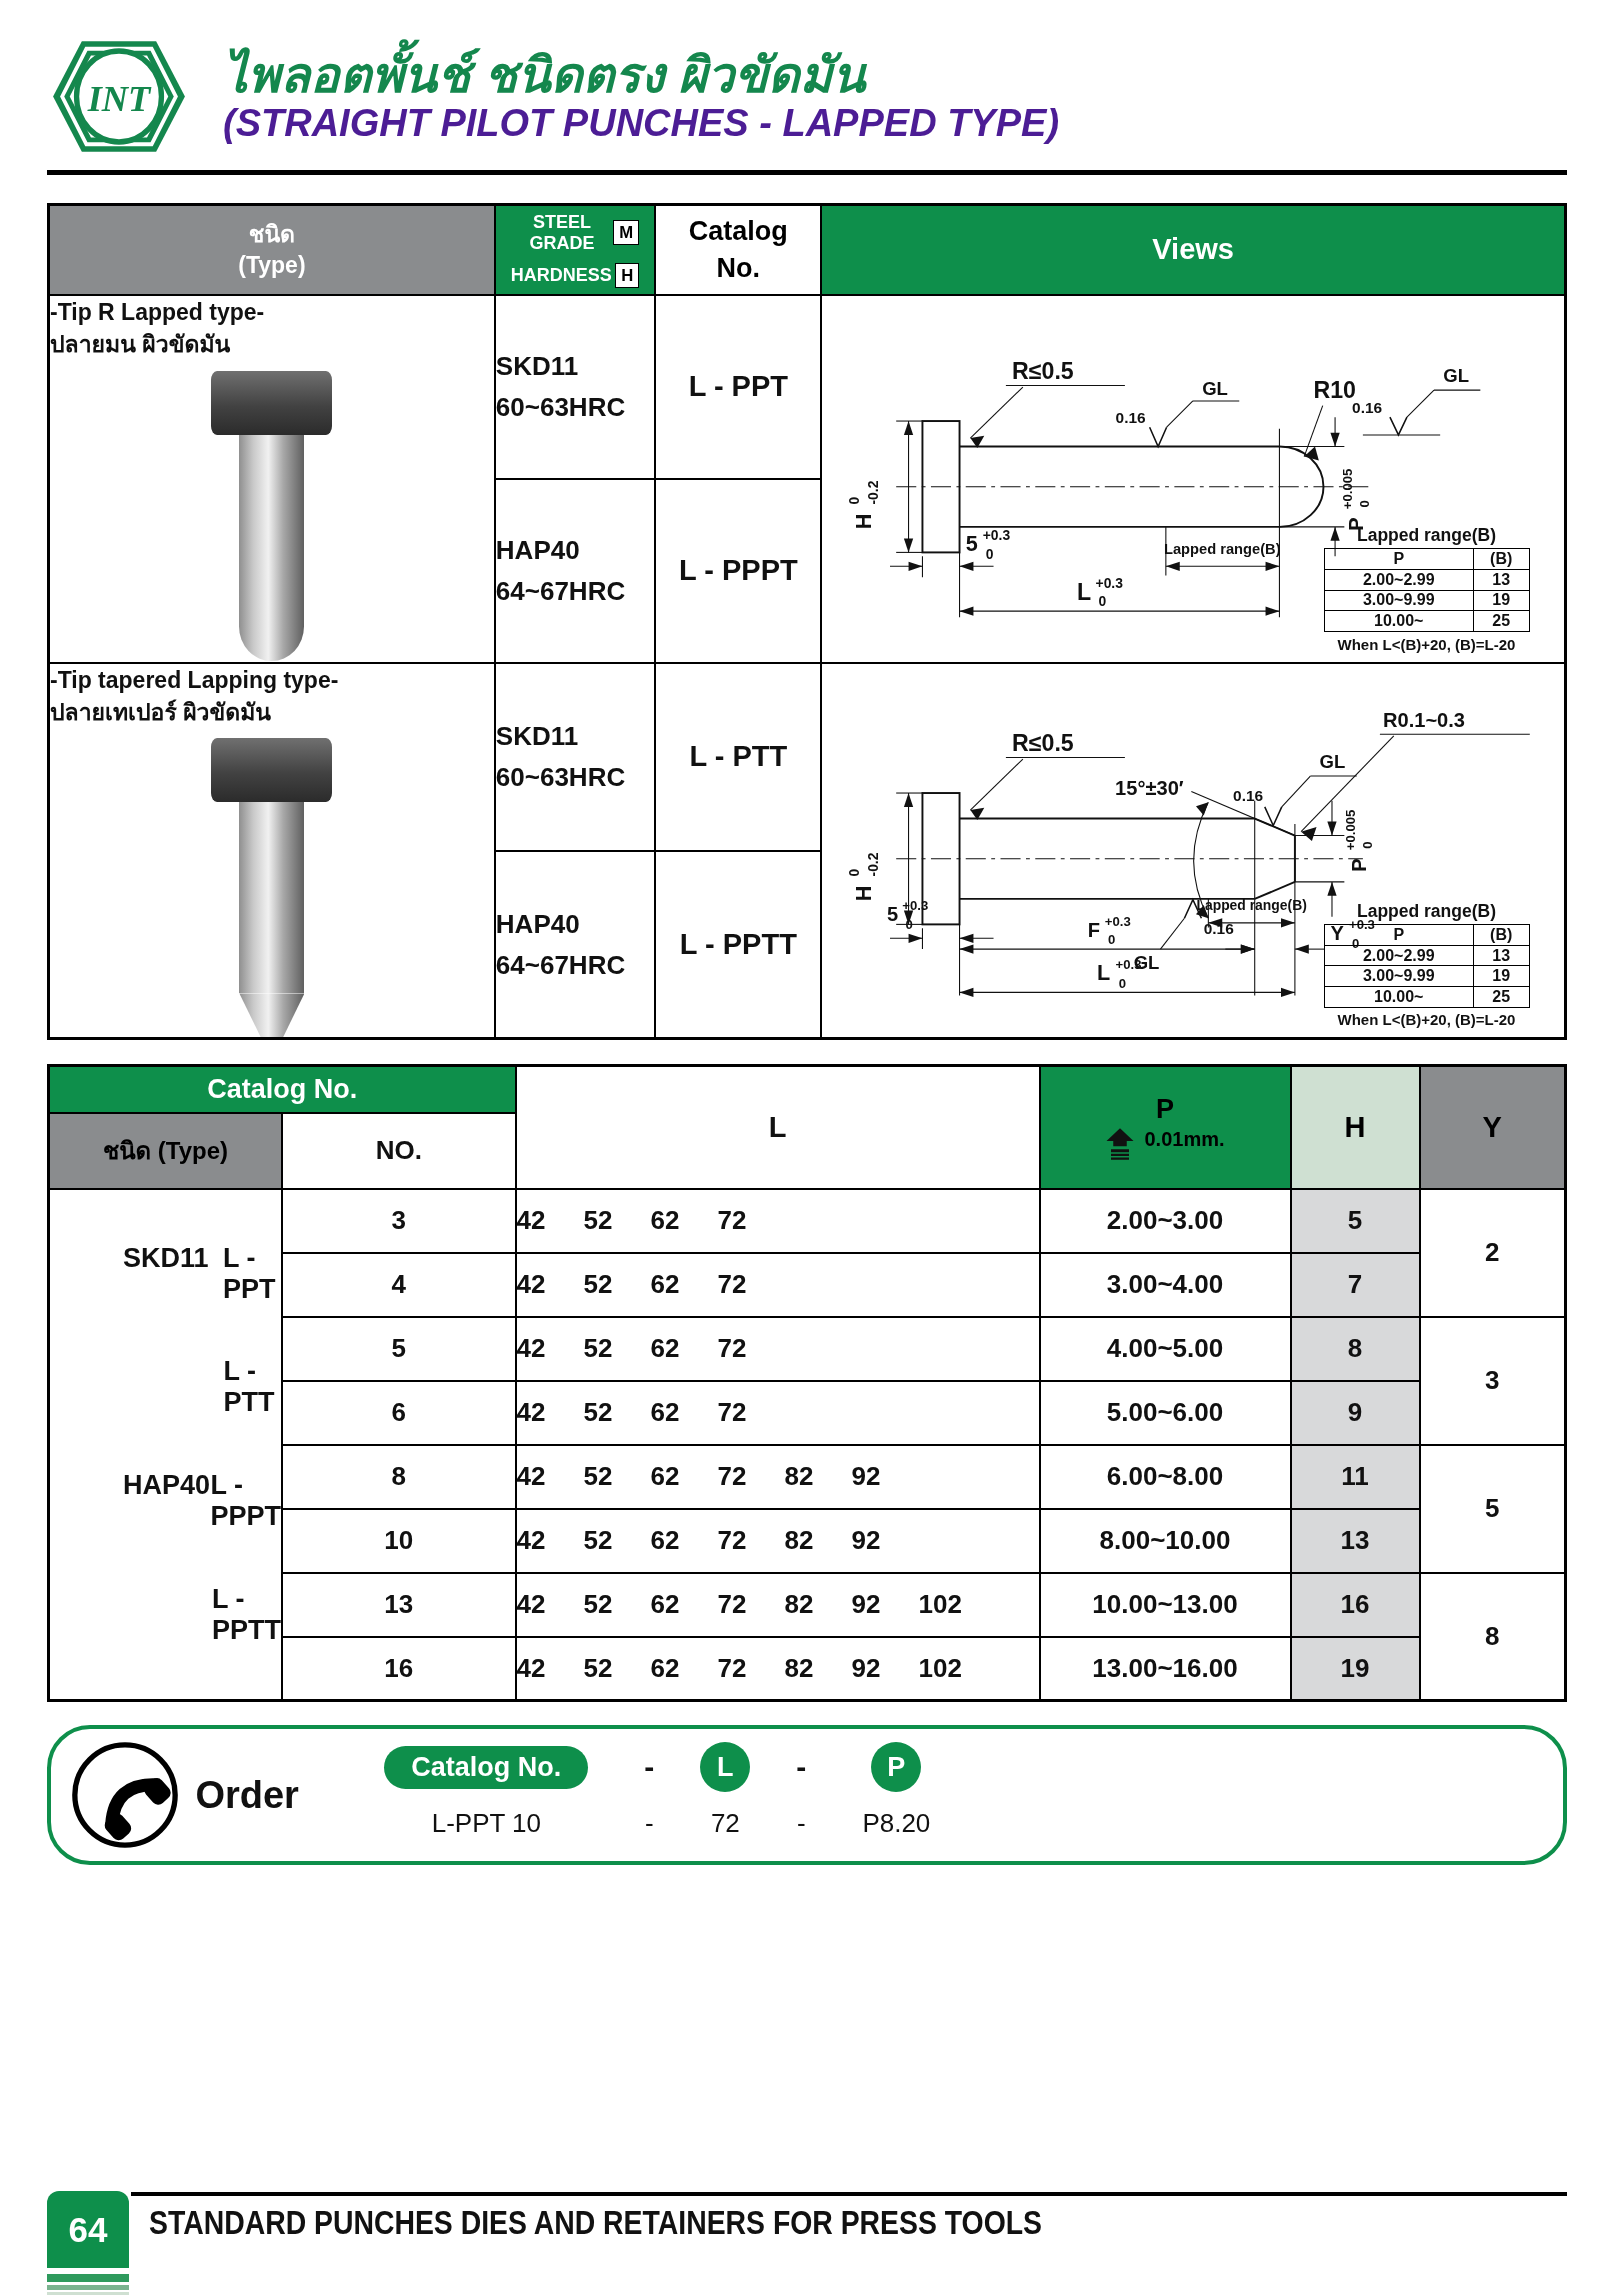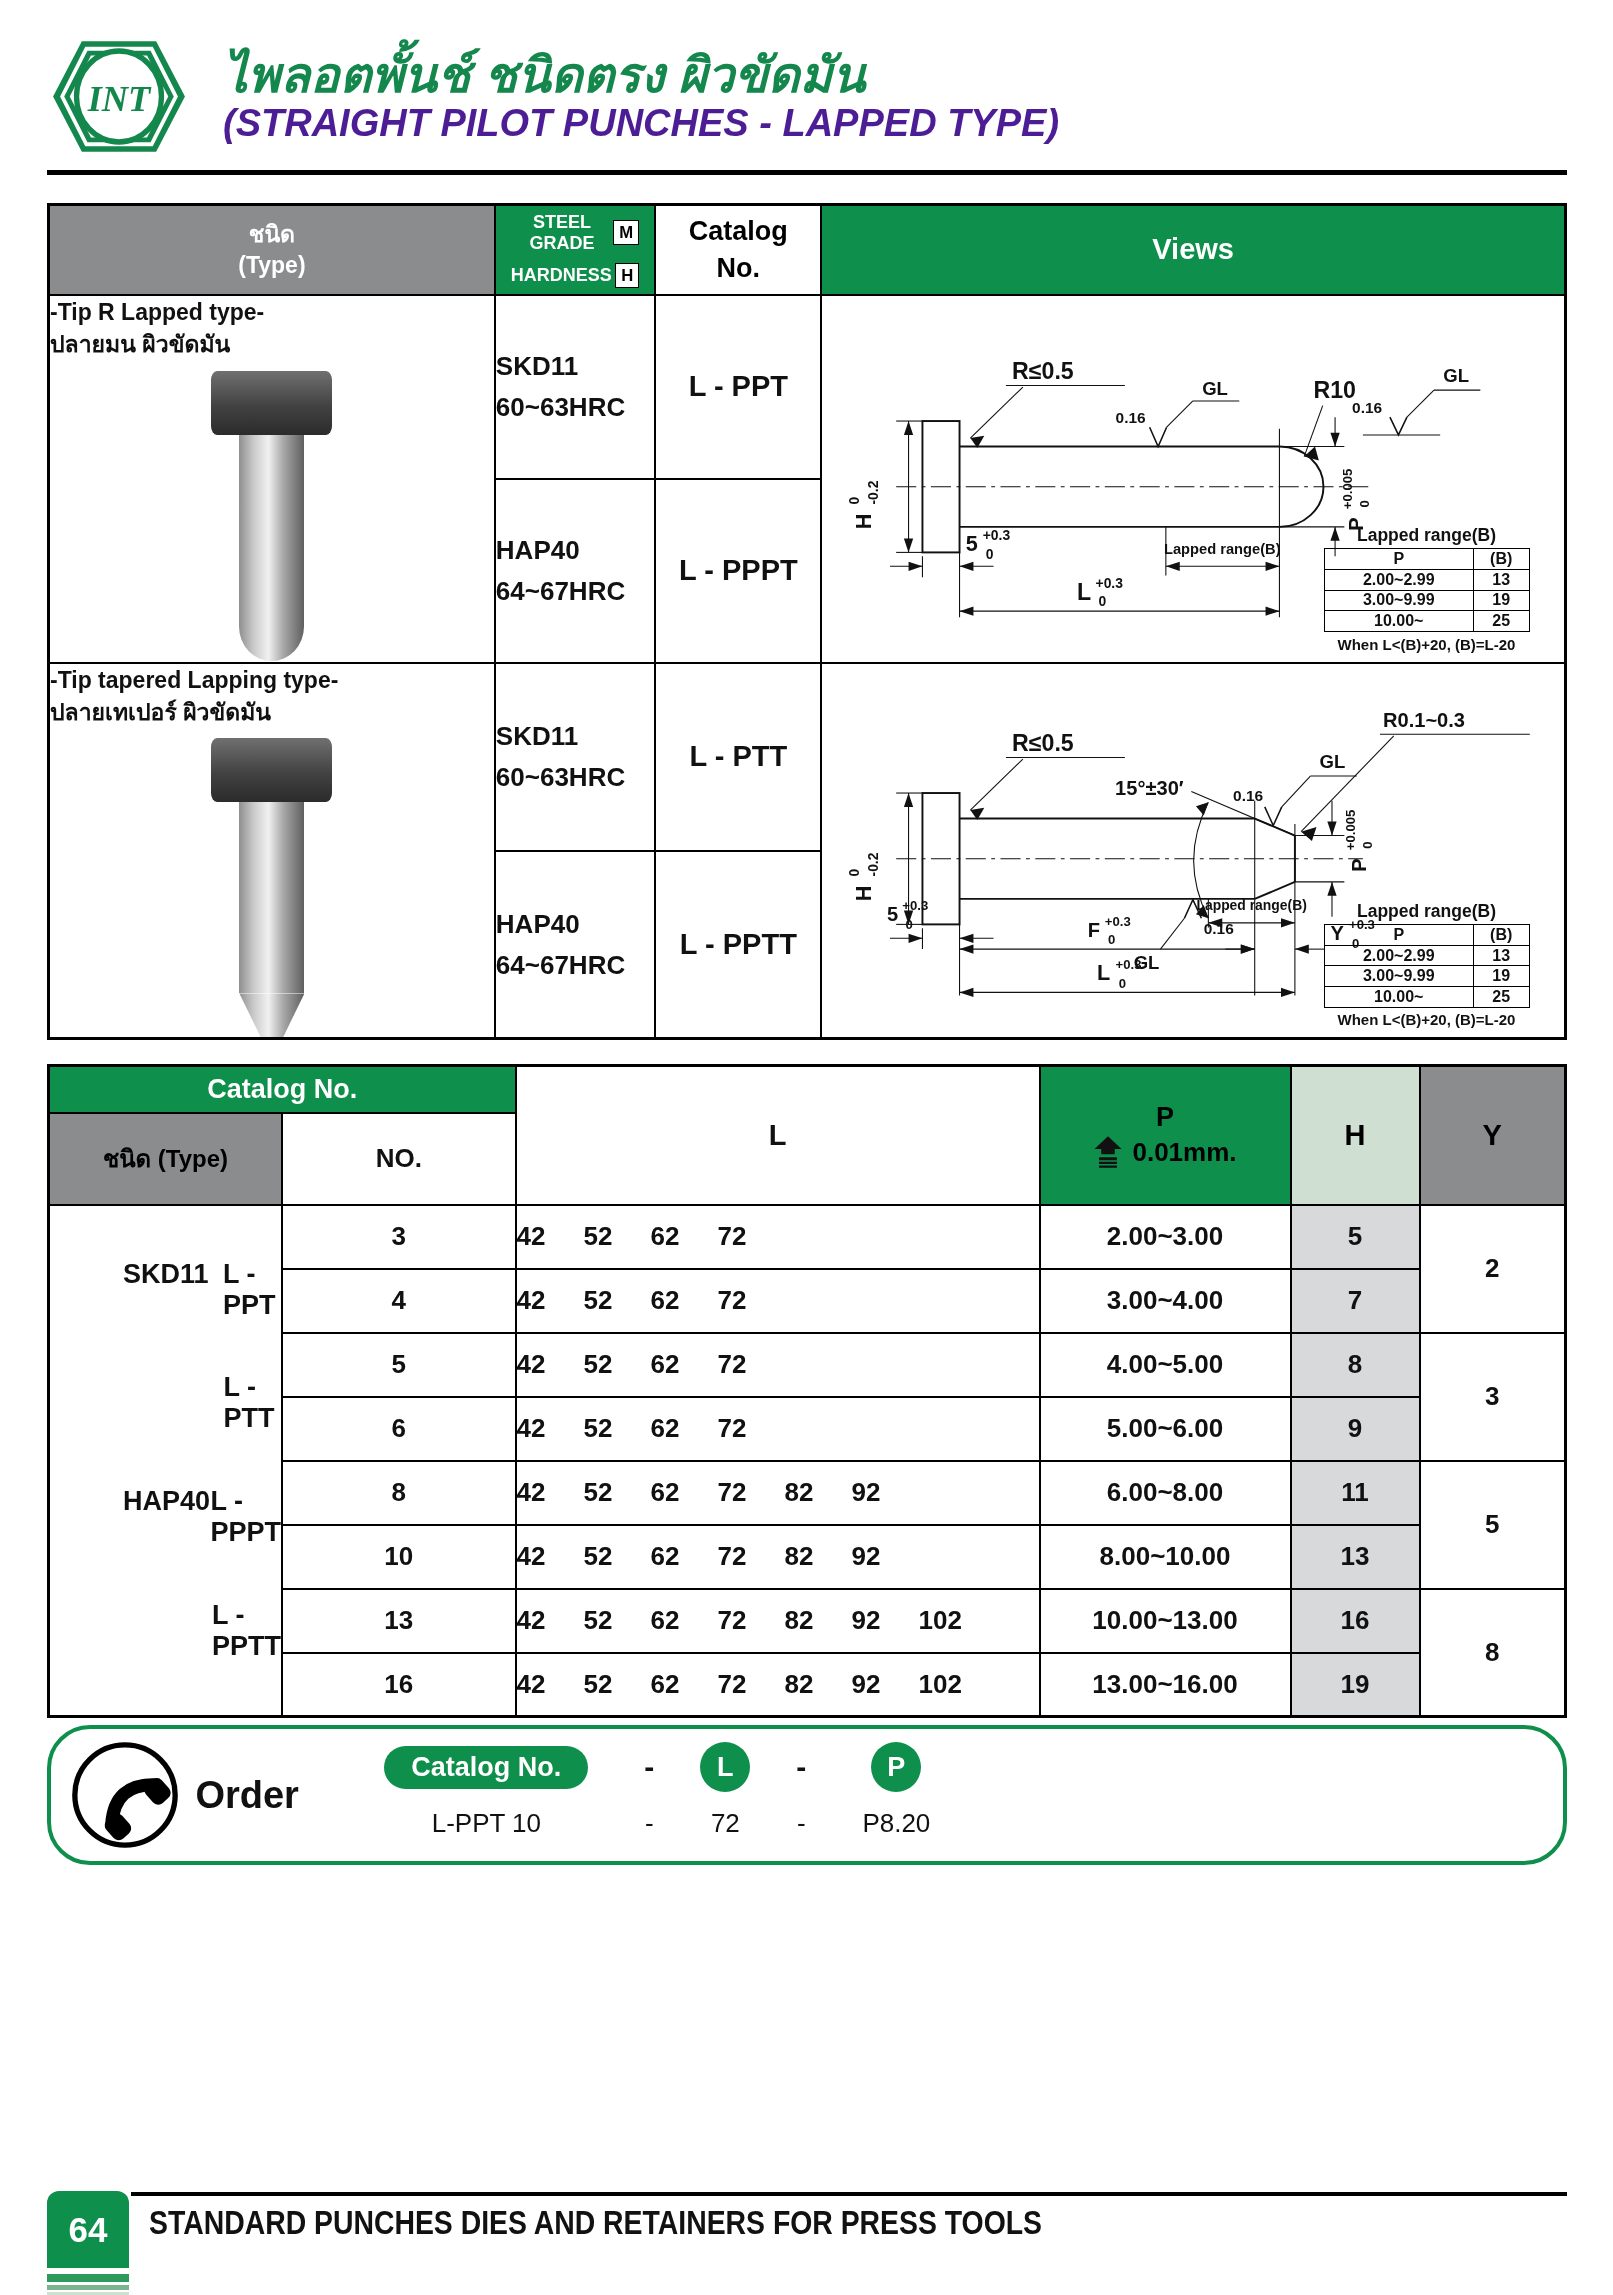--- a/index.html
+++ b/index.html
@@ -49,28 +49,28 @@
   .range-box{position:absolute;right:12px;bottom:9px;width:251px;}
   .rb-title{font-size:17.5px;font-weight:bold;text-align:center;}
   .rb{width:206px;margin:2.3px auto 0;}
   .rb th,.rb td{border:1.9px solid #000;font-size:16px;font-weight:bold;text-align:center;padding:0.8px 3px;}
   .rb-note{font-size:15px;font-weight:bold;text-align:center;margin-top:3.8px;white-space:nowrap;}
 
   
   .t2{position:absolute;top:1064px;left:47px;width:1520px;table-layout:fixed;border:3.8px solid #000;}
   .t2 th,.t2 td{border:2.3px solid #000;padding:0;vertical-align:middle;}
   .t2 .hr1 th{height:47px;}
-  .t2 .hr2 th{height:92px;}
+  .t2 .hr2 th{height:76px;}
   .th2-cat{background:var(--green);color:#fff;font-size:27px;font-weight:bold;text-align:center;}
   .th2-type{background:var(--gray-hdr);color:#000;font-size:24px;font-weight:bold;text-align:center;width:357px;}
   .th2-no{background:#fff;font-size:26px;font-weight:bold;text-align:center;width:114px;}
   .th2-l{background:#fff;font-size:29px;font-weight:bold;text-align:center;width:524px;}
   .th2-p{background:var(--green);color:#000;width:251px;text-align:center;}
   .th2-p .p1{font-size:27px;font-weight:bold;}
-  .th2-p .p2{display:flex;align-items:flex-end;justify-content:center;gap:9px;font-size:26px;font-weight:bold;margin-top:3px;}
+  .th2-p .p2{display:flex;align-items:flex-start;justify-content:center;gap:9px;font-size:20px;font-weight:bold;margin-top:3px;}
   .th2-h{background:var(--lgreen);color:#000;font-size:29px;font-weight:bold;text-align:center;width:129px;}
   .th2-y{background:var(--gray-hdr);color:#000;font-size:29px;font-weight:bold;text-align:center;width:146px;}
   .t2 td{height:64px;background:#fff;font-size:26px;font-weight:bold;}
   .td-no{text-align:center;}
   .td-l{padding-left:26px;margin-left:24px;}
   .td-l span{display:inline-block;width:67px;}
   .td-p{text-align:center;}
   .td-h{text-align:center;background:var(--cell-gray)!important;}
   .td-y{text-align:center;font-size:29px;}
   .t2-typebox{display:flex;flex-direction:column;justify-content:space-around;height:501px;padding:23px 0 23px 73px;}

